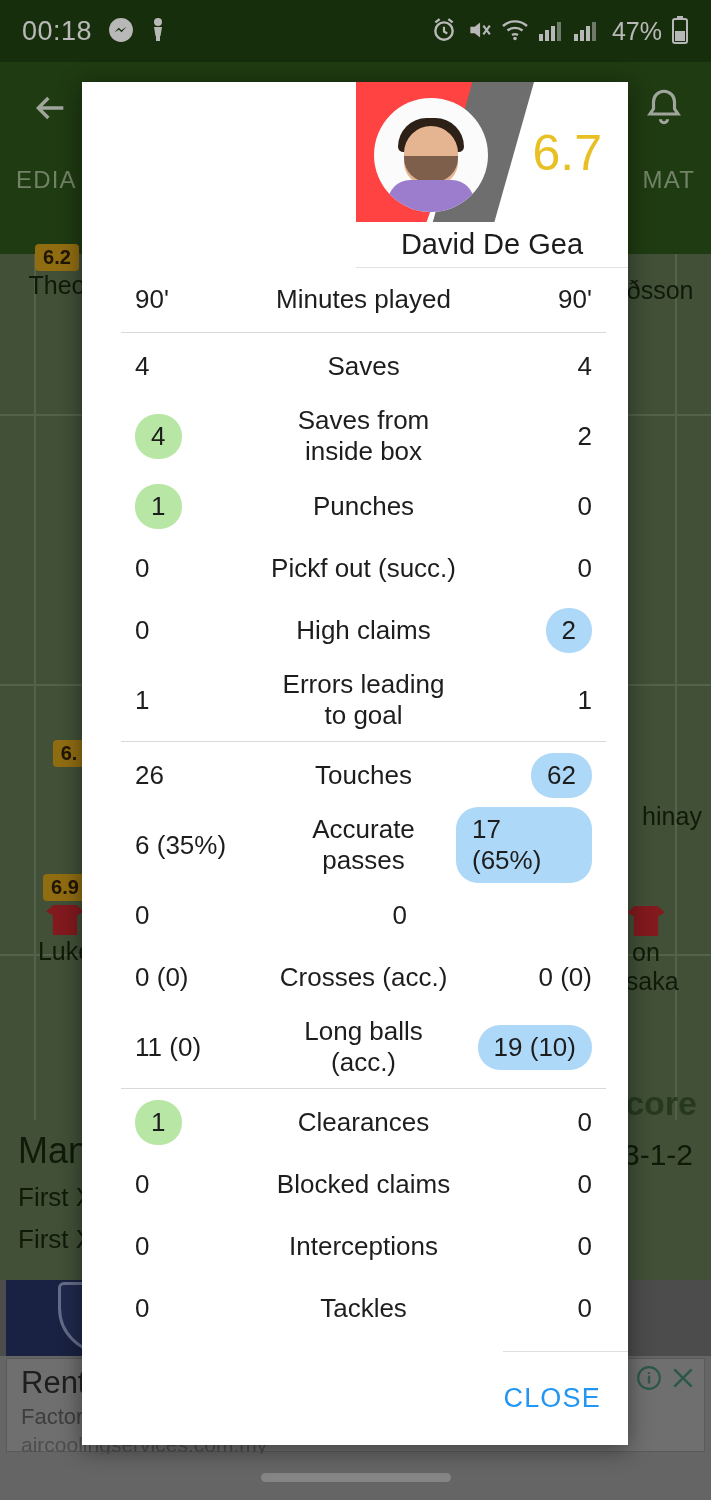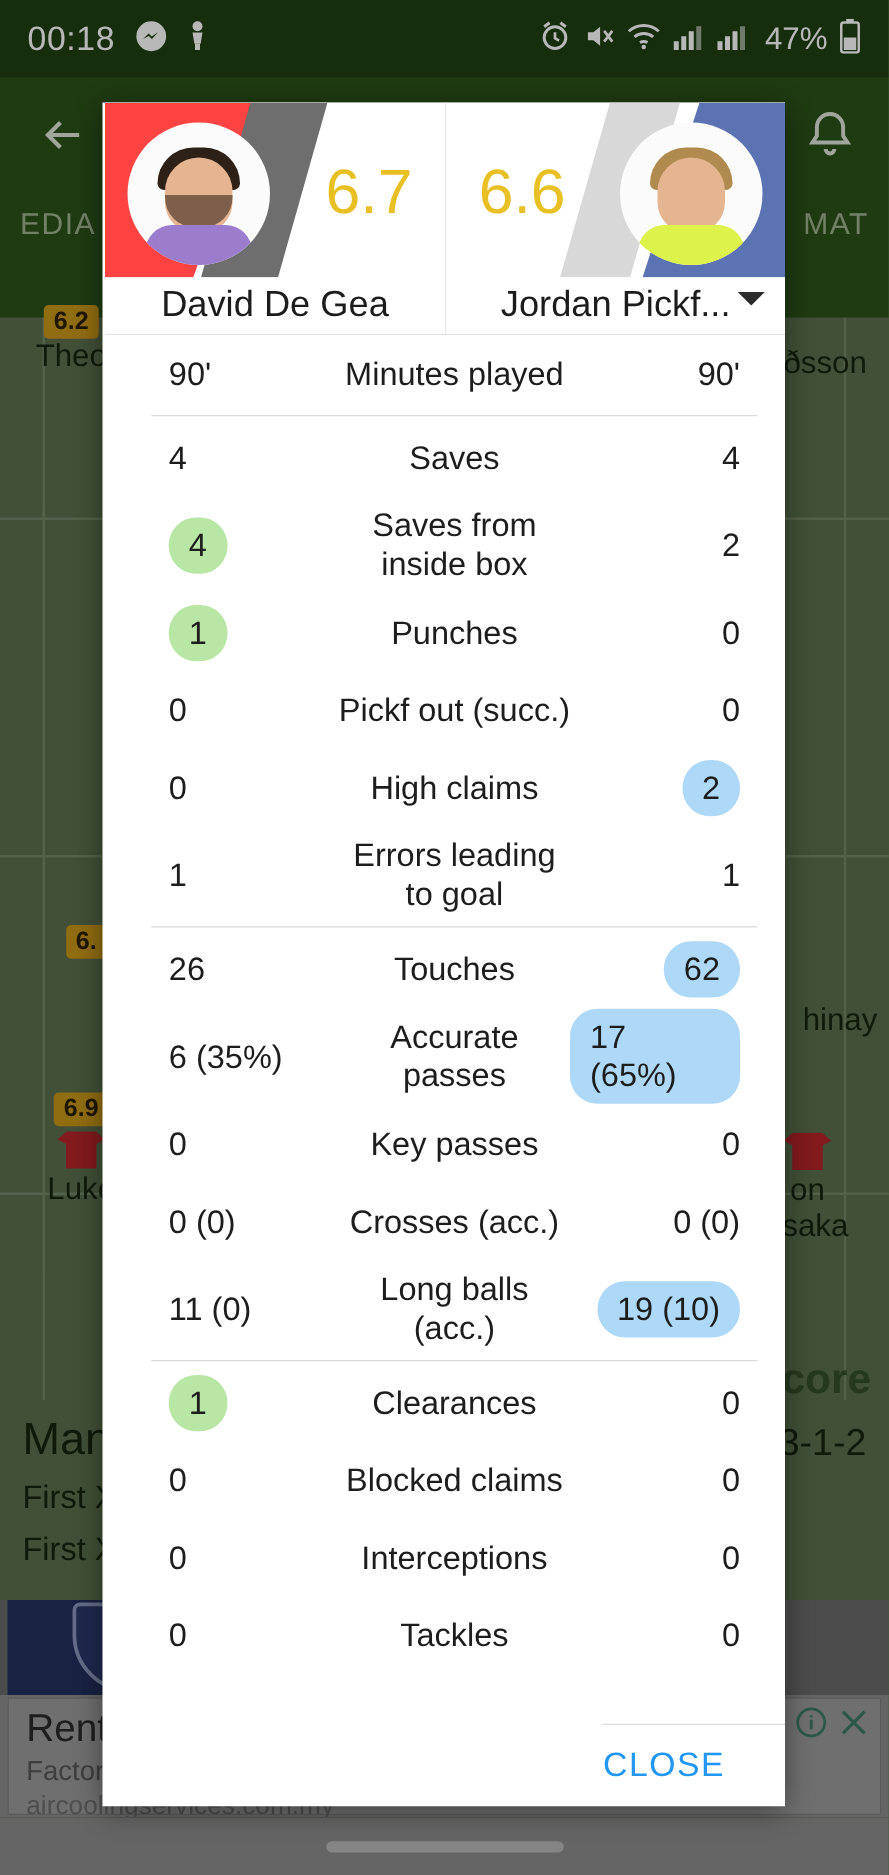--- a/index.html
+++ b/index.html
@@ -180,22 +180,22 @@
   .slabel {
     flex: 1; text-align: center; font-size: 26px; color: #1d1d1d; line-height: 1.18;
   }
   .pill {
     padding: 7px 16px; border-radius: 22px; display: inline-block;
   }
   .pill.green { background: #b8e7a5; }
   .pill.blue  { background: #aed8f8; }
 
   .dlg-foot {
-    height: 66px; border-top: 1px solid #dedede; display: flex;
-    align-items: center; justify-content: flex-end; padding-right: 48px;
+    height: 94px; border-top: 1px solid #dedede; display: flex;
+    align-items: center; justify-content: flex-end; padding-right: 27px;
   }
   .close-btn {
     font-size: 27px; color: #2196f3; letter-spacing: 1.2px; font-weight: 500;
     background: none; border: none; cursor: pointer; font-family: inherit;
   }
 </style>
 </head>
 <body>
 
 <div id="root">
@@ -373,38 +373,20 @@
         <div class="avatar left">
           <div class="face hair" style="background:#2d2017"></div>
           <div class="face head"></div>
           <div class="face beard"></div>
           <div class="face torso" style="background:#9b7ccd"></div>
         </div>
         <span class="rating r-left">6.7</span>
         <div class="pcard-name">David De Gea</div>
       </div>
 
-      <div class="pcard">
-        <div class="pcard-bg">
-          <div class="bg-slant-b"></div>
-          <div class="bg-slant-b2"></div>
-        </div>
-        <div class="avatar right">
-          <div class="face hair" style="background:#b08a4e"></div>
-          <div class="face head"></div>
-          <div class="face torso" style="background:#ddf24a"></div>
-        </div>
-        <span class="rating r-right">6.6</span>
-        <div class="pcard-name">Jordan Pickf...</div>
-        <span class="caret">
-          <svg width="26" height="18" viewBox="0 0 24 16">
-              <path d="M2 3l10 10L22 3z" fill="currentColor"></path>
-            </svg>
-        </span>
-      </div>
     </div>
 
     <div class="stats" id="stats">
         <div class="srow">
           <div class="sval l">
             <span>90'</span>
           </div>
           <div class="slabel">Minutes played</div>
           <div class="sval r">
             <span>90'</span>
@@ -481,21 +463,20 @@
           </div>
           <div class="slabel">Accurate<br>passes</div>
           <div class="sval r">
             <span class="pill blue">17 (65%)</span>
           </div>
         </div>
         <div class="srow">
           <div class="sval l">
             <span>0</span>
           </div>
-          <div class="slabel">Key passes</div>
           <div class="sval r">
             <span>0</span>
           </div>
         </div>
         <div class="srow">
           <div class="sval l">
             <span>0 (0)</span>
           </div>
           <div class="slabel">Crosses (acc.)</div>
           <div class="sval r">

